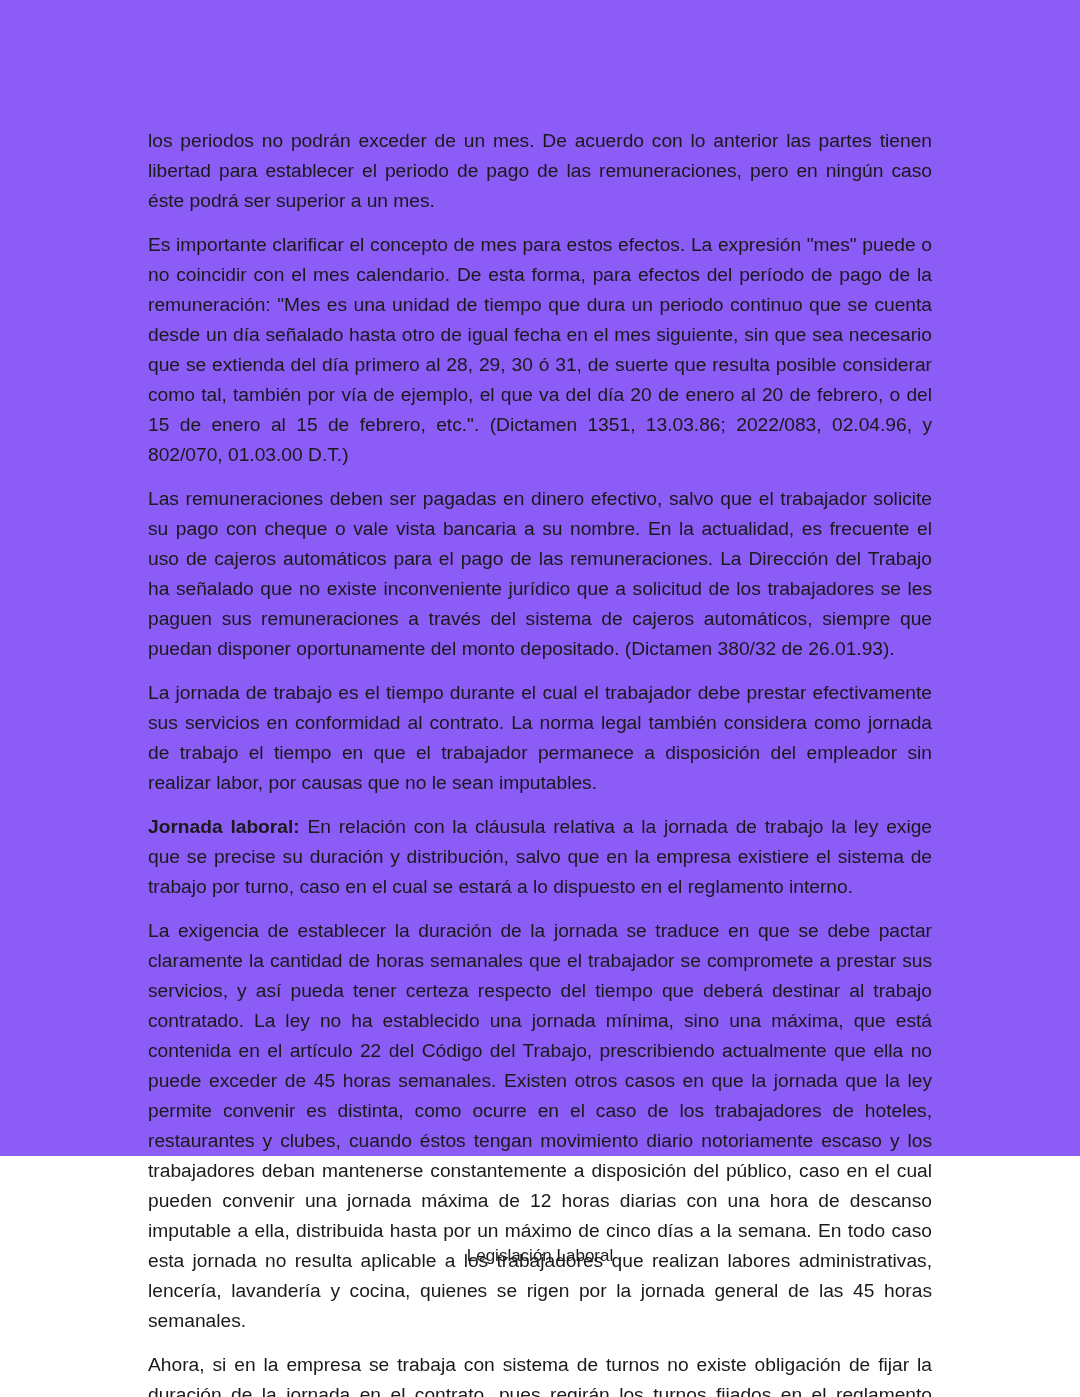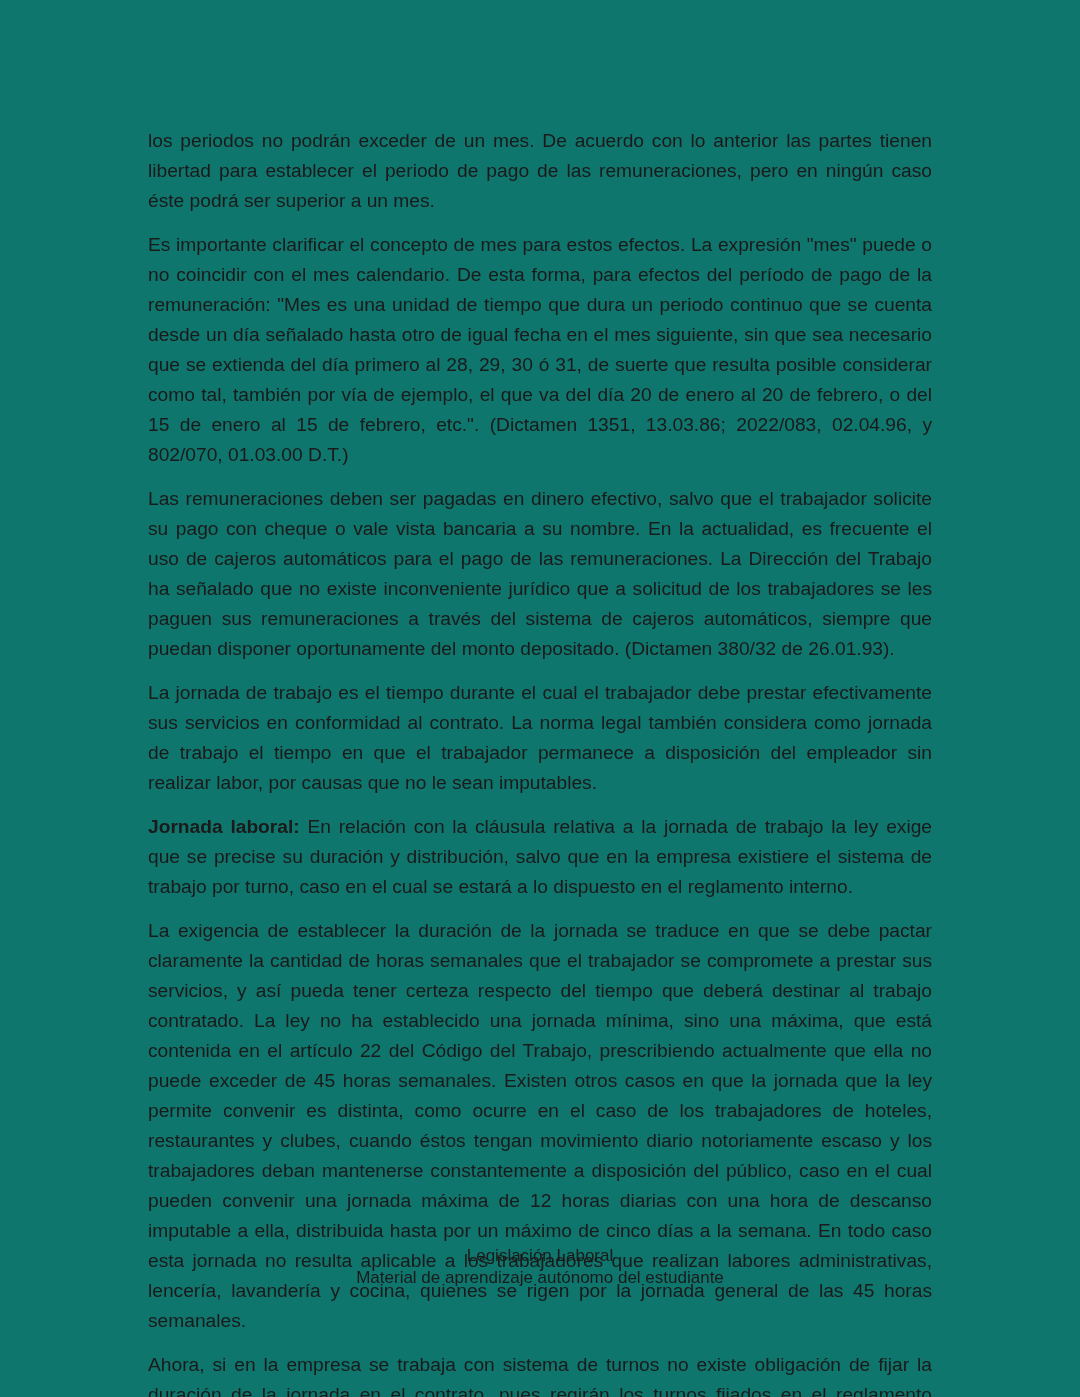--- a/index.html
+++ b/index.html
@@ -13,23 +13,23 @@
     background: #ffffff;
     font-family: "Liberation Sans", sans-serif;
     color: #1a1a1a;
     -webkit-font-smoothing: antialiased;
     overflow: hidden;
   }
 
   .page {
     position: relative;
     width: 1080px;
-    height: 1397px;
+    height: 1156px;
     box-sizing: border-box;
-    background: #0f766e;
+    background: #8b5cf6;
   }
 
   .content {
     position: absolute;
     left: 148px;
     top: 126px;
     width: 784px;
   }
 
   p.para {
@@ -98,16 +98,15 @@
     </p>
 
     <p class="para">
       <span>Ahora, si en la empresa se trabaja con sistema de turnos no existe obligación de fijar la duración de la jornada en el contrato, pues regirán los turnos fijados en el reglamento interno. Asimismo, no habrá obligación de consignar en el contrato la duración de la jornada en el caso</span>
     </p>
 
   </div>
 
   <div class="footer">
     <div class="fline">Legislación Laboral</div>
-    <div class="fline">Material de aprendizaje autónomo del estudiante</div>
   </div>
 
 </div>
 
 </body></html>

